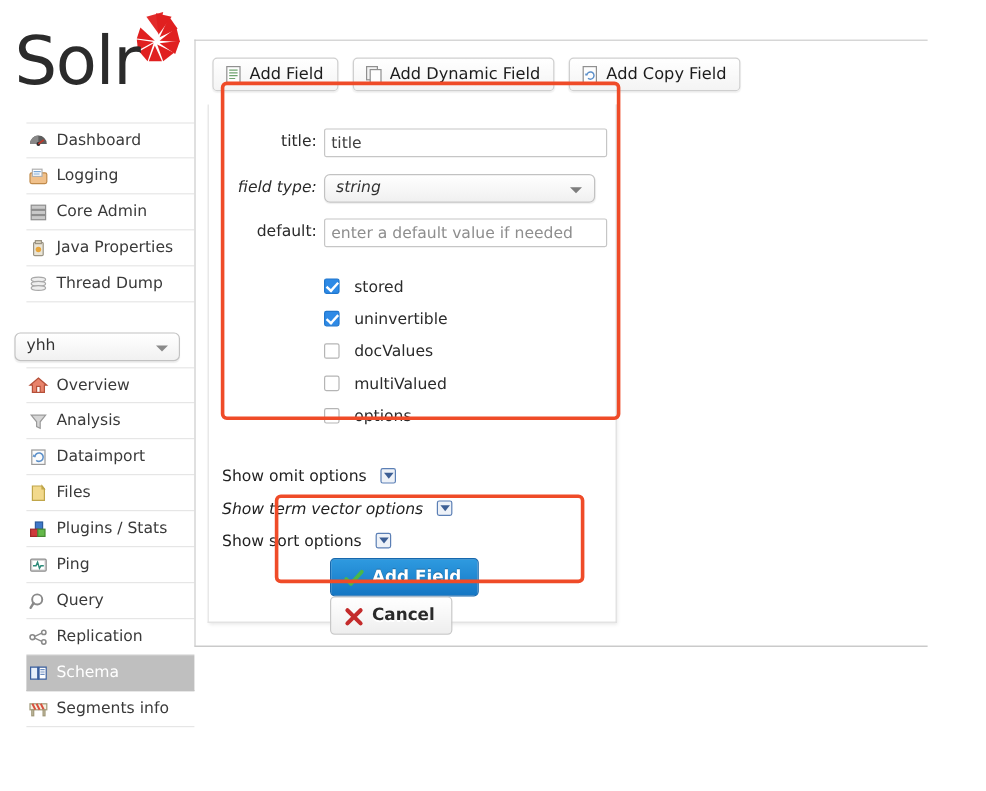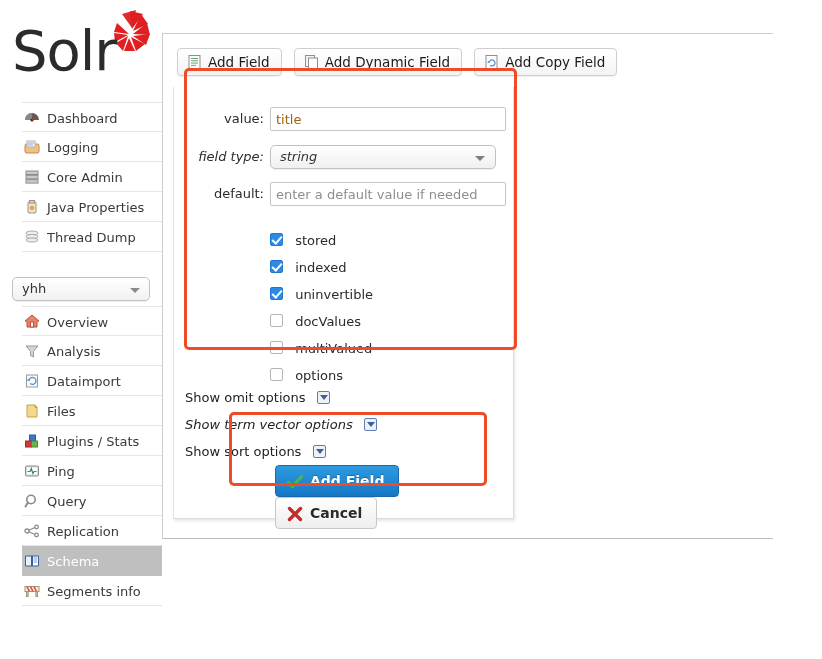--- a/index.html
+++ b/index.html
@@ -131,21 +131,21 @@
     color: #2b2b2b;
   }
   .ftext {
     position: absolute; left: 96px;
     width: 236px; height: 24px;
     border: 1px solid #c6c6c6;
     border-radius: 2px;
     background: #fff;
     font-family: "DejaVu Sans", "Liberation Sans", sans-serif;
     font-size: 13px;
-    color: #a16207;
+    color: #404040;
     padding: 0 5px;
     outline: none;
   }
   .ftext::placeholder { color: #8e8e8e; }
   .fselect {
     position: absolute; left: 96px;
     width: 226px; height: 24px;
     border: 1px solid #c2c2c2;
     border-radius: 5px;
     background: linear-gradient(#ffffff, #f0f0f0);
@@ -431,45 +431,41 @@
           <path d="M6 9 a3 3 0 1 1 1 2.2" fill="none" stroke="#5b8fc9" stroke-width="1.2"></path>
           <path d="M5.2 6.8 l1.4 1.8 -2.2 0.4 Z" fill="#5b8fc9"></path>
         </svg>
         <span>Add Copy Field</span>
       </div>
     </div>
 
     <div id="form-panel">
 
       <div class="frow" style="top:20px;">
-        <span class="flabel">value:</span>
+        <span class="flabel">title:</span>
         <input class="ftext" type="text" value="title" style="">
       </div>
 
       <div class="frow" style="top:58px;font-style:italic;">
         <span class="flabel">field type:</span>
         <div class="fselect">
           <span>string</span>
           <span class="caret"></span>
         </div>
       </div>
 
       <div class="frow" style="top:95px;">
         <span class="flabel">default:</span>
         <input class="ftext" type="text" placeholder="enter a default value if needed" style="">
       </div>
 
       <div id="checkgroup">
         <div class="crow">
           <span class="cbox on"></span>
           <span class="clabel">stored</span>
-        </div>
-        <div class="crow">
-          <span class="cbox on"></span>
-          <span class="clabel">indexed</span>
         </div>
         <div class="crow">
           <span class="cbox on"></span>
           <span class="clabel">uninvertible</span>
         </div>
         <div class="crow">
           <span class="cbox"></span>
           <span class="clabel">docValues</span>
         </div>
         <div class="crow">

